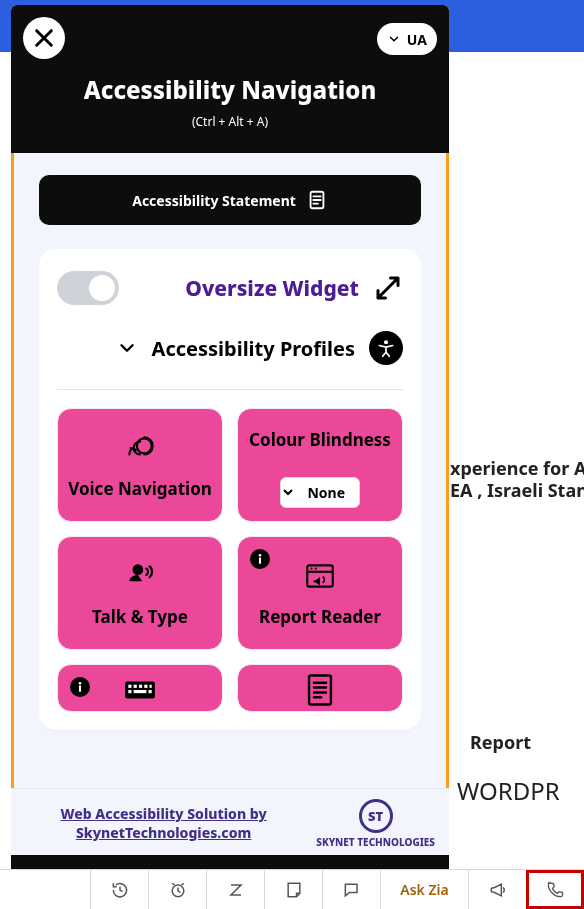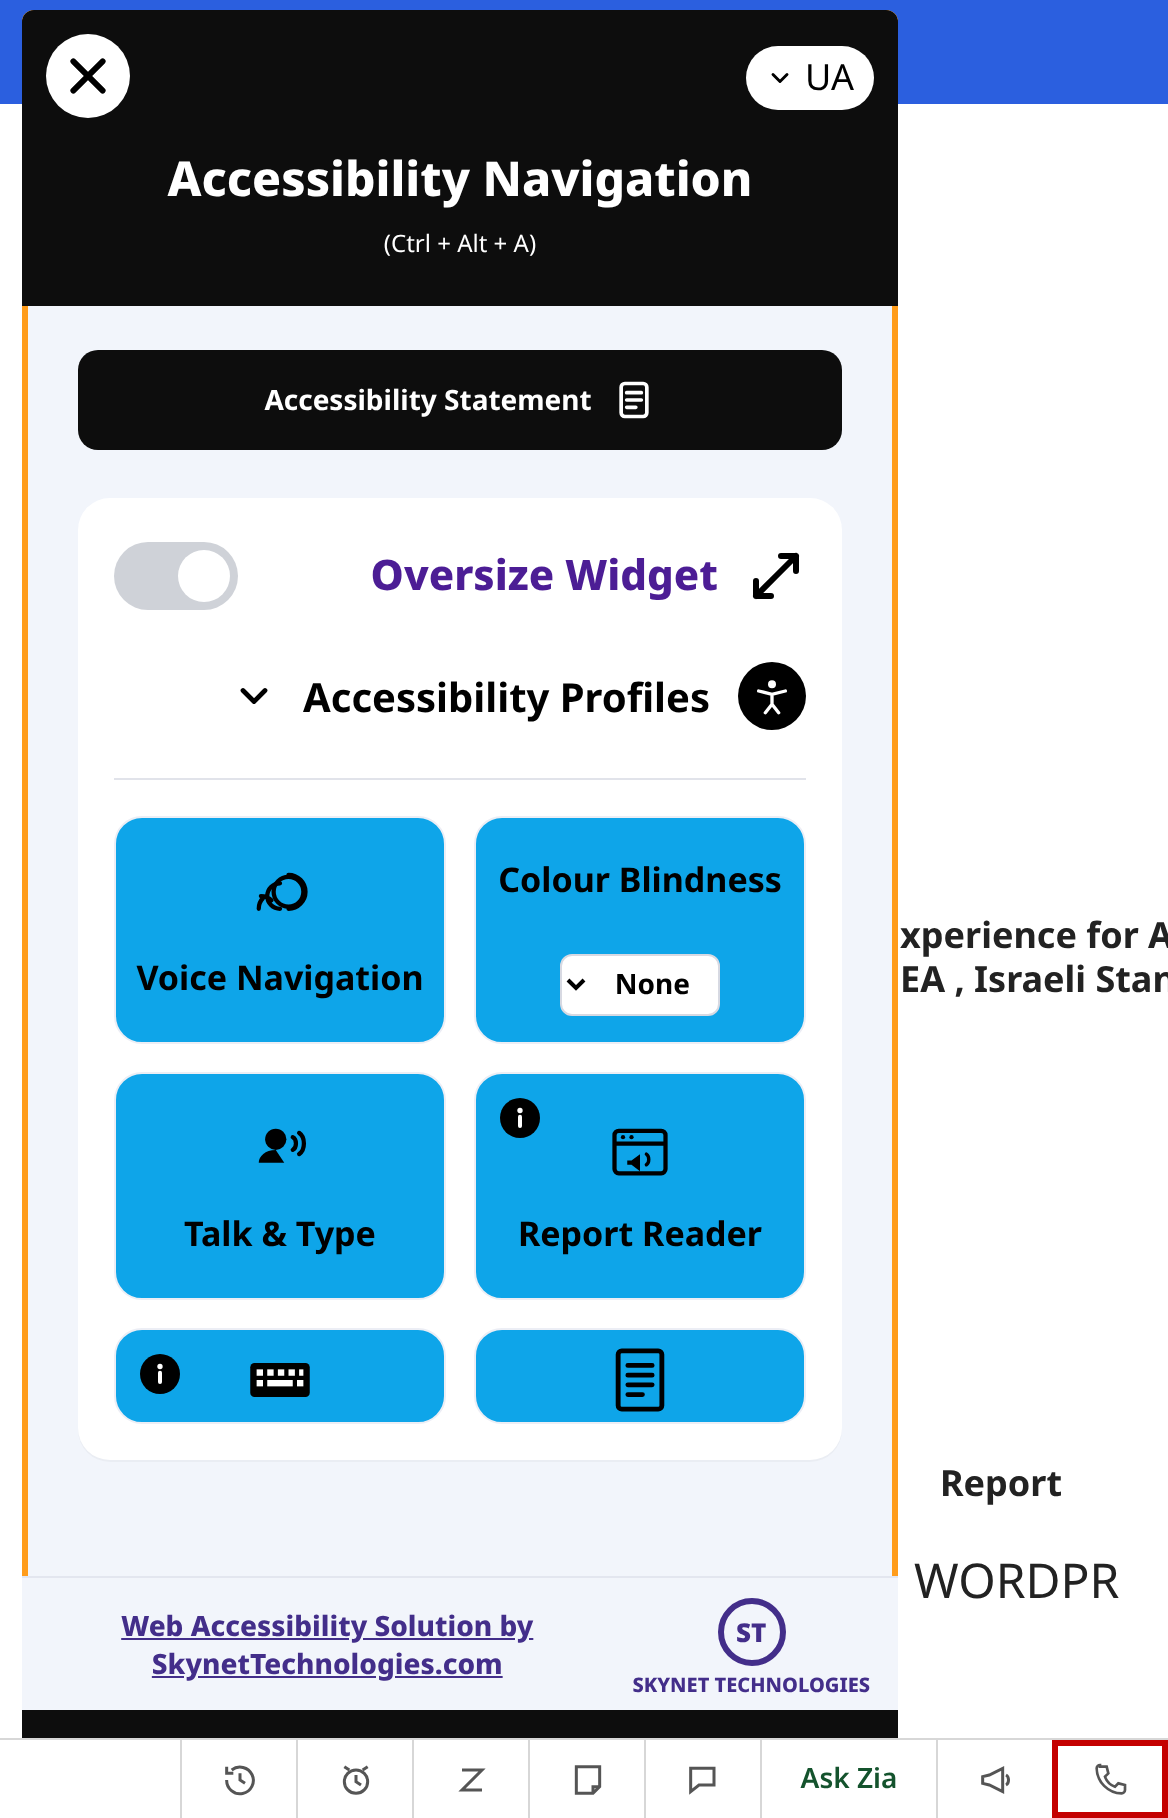--- a/index.html
+++ b/index.html
@@ -27,21 +27,21 @@
   .panel-header{
     background:var(--black);color:#fff;padding:16px 12px 24px;text-align:center;position:relative;height:148px;
   }
   .close-btn{
     position:absolute;top:12px;left:12px;width:42px;height:42px;border-radius:50%;
     background:#fff;display:flex;align-items:center;justify-content:center;
   }
   .close-btn svg{width:22px;height:22px;}
   .lang-chip{
     position:absolute;top:18px;right:12px;height:32px;border-radius:16px;background:#fff;color:#000;
-    display:flex;align-items:center;padding:0 10px;gap:6px;font-weight:400;font-size:18px;direction:rtl;
+    display:flex;align-items:center;padding:0 10px;gap:6px;font-weight:700;font-size:14px;direction:rtl;
   }
   .lang-chip svg{width:14px;height:14px;}
   .panel-title{font-size:24px;font-weight:800;margin-top:52px;direction:rtl;}
   .panel-sub{font-size:12px;margin-top:7px;direction:rtl;}
 
   .panel-body{padding:22px 28px;}
   .stmt-btn{
     background:var(--black);color:#fff;border-radius:10px;height:50px;display:flex;align-items:center;
     justify-content:center;gap:10px;font-size:14px;font-weight:700;direction:rtl;
   }
@@ -57,21 +57,21 @@
 
   .profiles-row{margin-top:26px;justify-content:flex-start;}
   .prof-icon{width:34px;height:34px;border-radius:50%;background:#000;display:flex;align-items:center;justify-content:center;color:#fff;font-size:20px;}
   .prof-label{font-size:20px;font-weight:700;}
   .chevron{margin-left:auto;}
 
   .divider{height:1px;background:#e1e3ea;margin:24px 0 18px;}
 
   .grid{display:grid;grid-template-columns:1fr 1fr;gap:14px;}
   .tile{
-    background:#0ea5e9;border:1px solid #eceef5;border-radius:14px;height:114px;
+    background:#ec4899;border:1px solid #eceef5;border-radius:14px;height:114px;
     display:flex;flex-direction:column;align-items:center;justify-content:center;gap:12px;
     direction:rtl;position:relative;
   }
   .tile .t-label{font-size:17px;font-weight:700;}
   .tile .t-icon{width:34px;height:34px;display:flex;align-items:center;justify-content:center;}
   .tile .info{position:absolute;left:12px;top:12px;width:20px;height:20px;border-radius:50%;background:#000;display:none;}
   .tile.info-on .info{display:block;}
   .tile select{direction:rtl;border:1px solid #d7d9e2;border-radius:6px;padding:4px 10px;font-size:14px;font-weight:700;background:#fff;}
 
   .foot-bar{
@@ -90,21 +90,21 @@
     text-decoration:underline;direction:rtl;border-radius:0 0 6px 6px;
   }
 
   
   .toolbar{
     position:absolute;left:0;right:0;bottom:0;height:40px;background:#fff;border-top:1px solid #d7d7d7;
     display:flex;direction:rtl;
   }
   .tb-cell{flex:0 0 58px;display:flex;align-items:center;justify-content:center;border-left:1px solid #d7d7d7;}
   .tb-cell.first{border:3px solid #c40000;flex:0 0 58px;}
-  .tb-cell.askzia{flex:0 0 88px;font-size:14px;font-weight:600;color:#14532d;direction:rtl;}
+  .tb-cell.askzia{flex:0 0 88px;font-size:14px;font-weight:600;color:#a16207;direction:rtl;}
   .tb-cell svg{width:20px;height:20px;stroke:#555;fill:none;stroke-width:1.8;}
 
   .svg-icon{width:100%;height:100%;}
 </style>
 </head>
 <body>
 
 <div class="bg-blue-bar"></div>
 <div class="bg-right-text">xperience for AD</div>
 <div class="bg-right-text2">EA , Israeli Stand</div>

